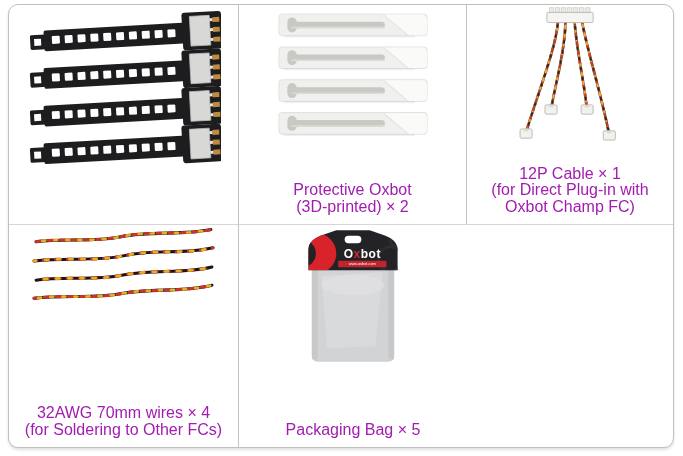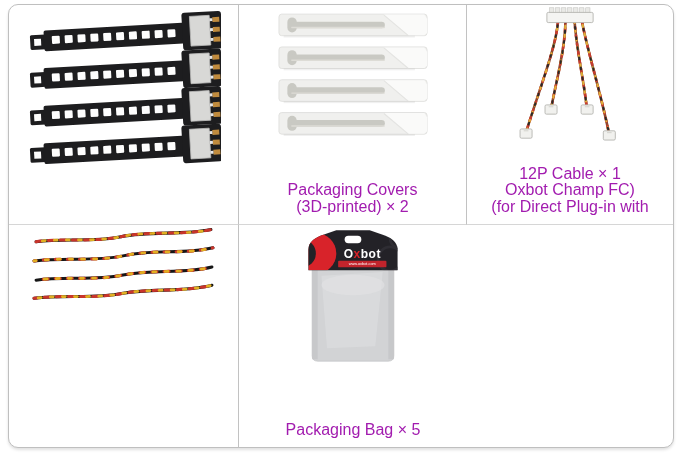--- a/index.html
+++ b/index.html
@@ -86,21 +86,21 @@
             <rect x="5" y="24" width="140" height="2" fill="rgba(0,0,0,0.06)"></rect>
           </g>
         </defs>
         <use href="#cover" transform="translate(1,4)"></use>
         <use href="#cover" transform="translate(1,39)"></use>
         <use href="#cover" transform="translate(1,74)"></use>
         <use href="#cover" transform="translate(1,109)"></use>
       </svg>
     </div>
     <div class="label">
-      <span>Packaging Covers</span>
+      <span>Protective Oxbot</span>
       <span>(3D-printed) × 2</span>
     </div>
   </div>
 
   <div class="cell bB">
     <div class="art">
       <svg width="150" height="148" viewBox="0 0 150 160">
         <defs>
           <g id="wirepaths">
             <path d="M62,18 C60,45 44,85 28,136" fill="none"></path>
@@ -154,22 +154,22 @@
         <g stroke="#cfcfca" stroke-width="1">
           <line x1="25" y1="136" x2="30" y2="136"></line>
             <line x1="52" y1="110" x2="57" y2="110"></line>
           <line x1="91" y1="110" x2="96" y2="110"></line>
             <line x1="115" y1="138" x2="120" y2="138"></line>
         </g>
       </svg>
     </div>
     <div class="label">
       <span>12P Cable × 1</span>
+      <span>(for Direct Plug-in with</span>
       <span>Oxbot Champ FC)</span>
-      <span>(for Direct Plug-in with</span>
     </div>
   </div>
 
   <div class="cell bR">
     <div class="art">
       <svg width="188" height="86" viewBox="0 0 186 82">
         <g fill="none" stroke-linecap="round">
           <g>
             <path d="M6,15 C35,11 60,16 90,10 C120,4 150,9 179,3" stroke="#161616" stroke-width="3"></path>
             <path d="M6,15 C35,11 60,16 90,10 C120,4 150,9 179,3" stroke="#c8342b" stroke-width="3" stroke-dasharray="5 7"></path>
@@ -185,20 +185,24 @@
             <path d="M6,53 C35,49 62,54 92,48 C122,42 152,47 180,40" stroke="#c8342b" stroke-width="3" stroke-dasharray="5 7" stroke-dashoffset="5"></path>
             <path d="M6,53 C35,49 62,54 92,48 C122,42 152,47 180,40" stroke="#e2b021" stroke-width="2.7" stroke-dasharray="3 9" stroke-dashoffset="4"></path>
           </g>
           <g>
             <path d="M4,71 C35,67 62,72 92,66 C122,61 152,65 180,58" stroke="#161616" stroke-width="3"></path>
             <path d="M4,71 C35,67 62,72 92,66 C122,61 152,65 180,58" stroke="#c8342b" stroke-width="3" stroke-dasharray="5 7" stroke-dashoffset="2"></path>
             <path d="M4,71 C35,67 62,72 92,66 C122,61 152,65 180,58" stroke="#e2b021" stroke-width="2.7" stroke-dasharray="3 9" stroke-dashoffset="8"></path>
           </g>
         </g>
       </svg>
+    </div>
+    <div class="label">
+      <span>32AWG 70mm wires × 4</span>
+      <span>(for Soldering to Other FCs)</span>
     </div>
   </div>
 
 
   <div class="cell">
     <div class="art">
       <svg width="104" height="146" viewBox="0 0 112 152">
         <defs>
           <clipPath id="hdrclip">
             <path d="M8,24 C8,15 16,11 24,8 L38,3 L74,3 L88,8 C96,11 104,15 104,24 L104,46 L8,46 Z"></path>

